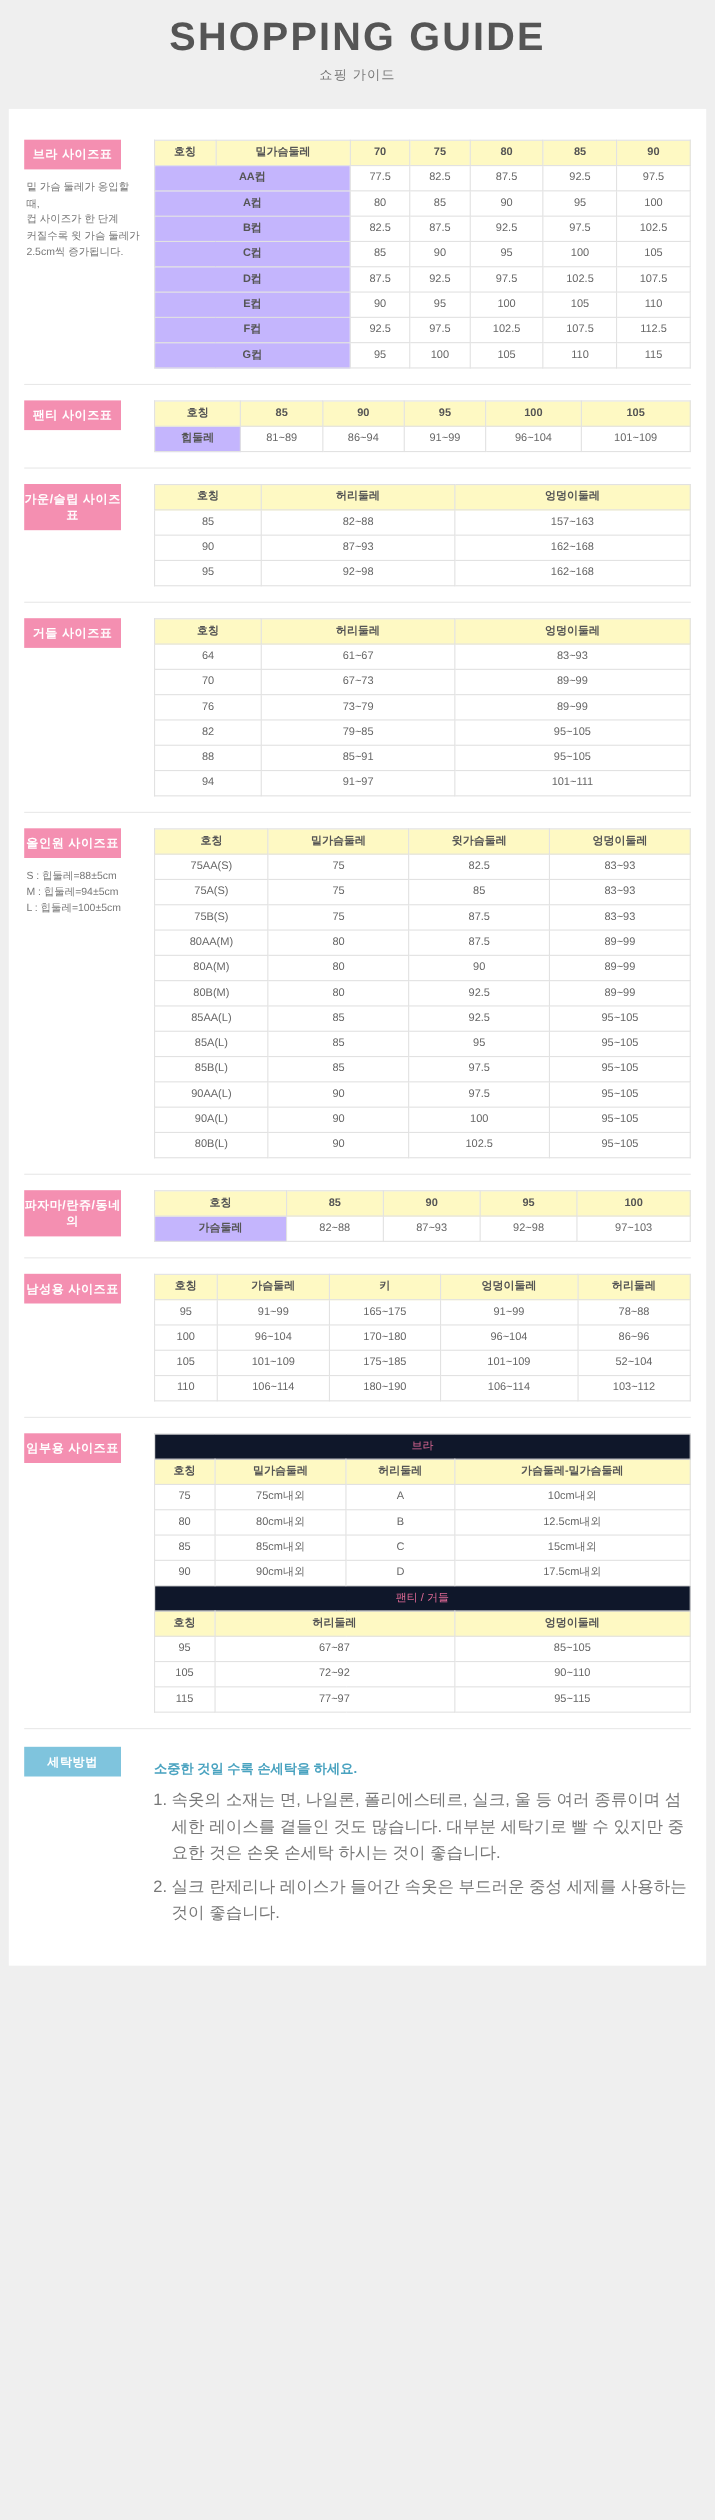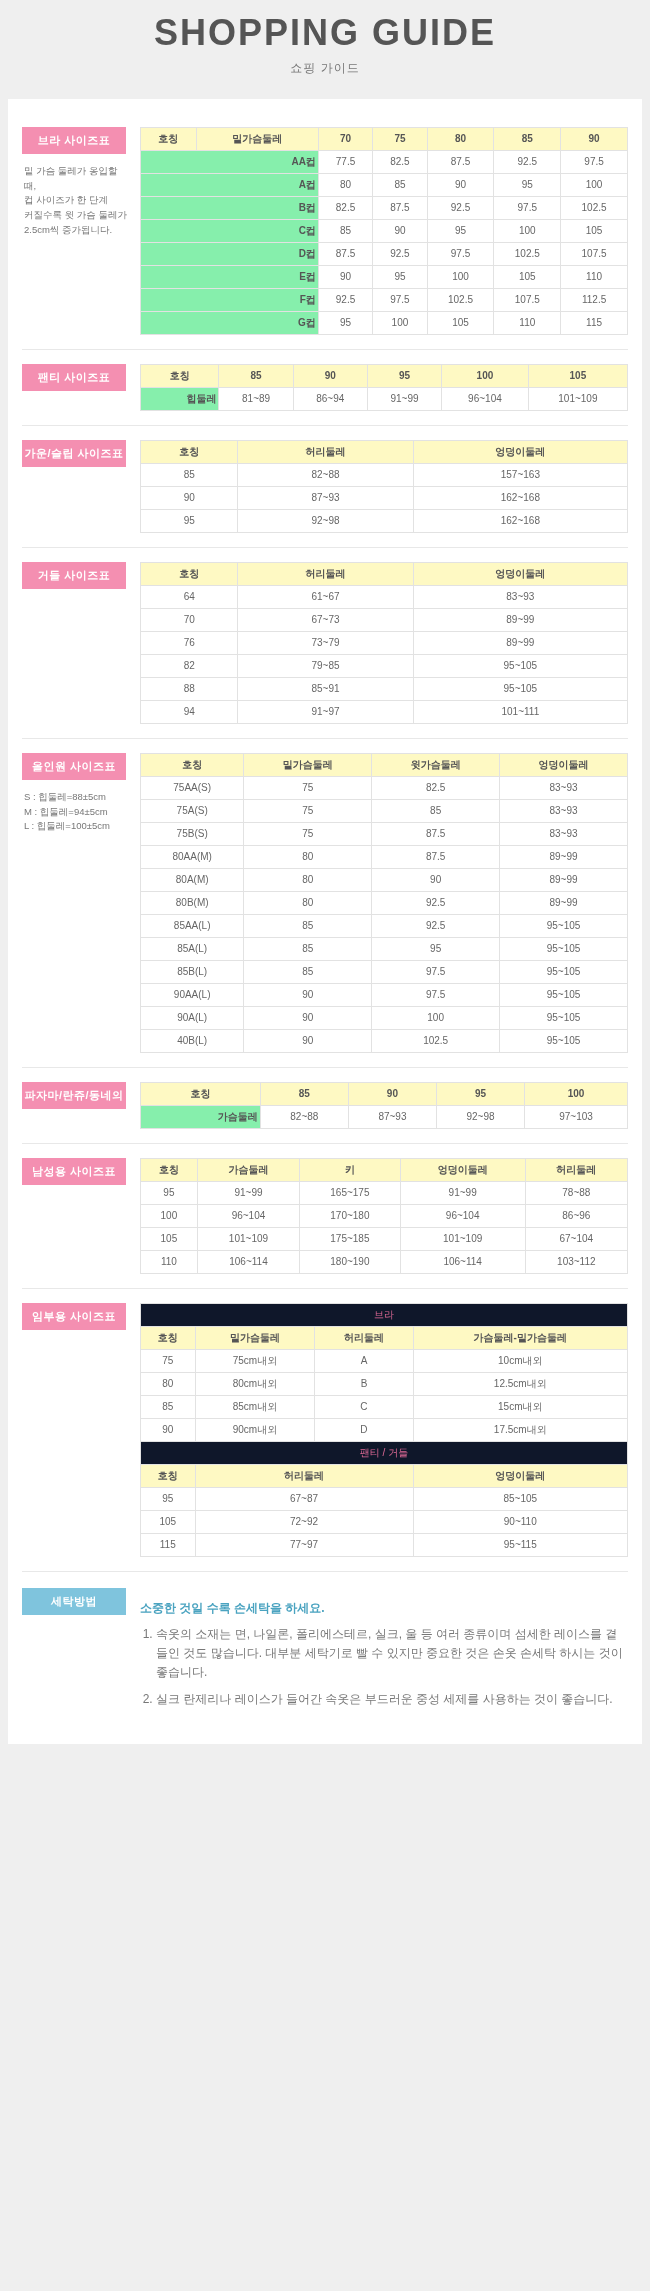--- a/index.html
+++ b/index.html
@@ -52,21 +52,21 @@
     flex: 0 0 118px;
     padding-right: 8px;
   }
   .tag {
     display: inline-block;
     color: #fff;
     font-size: 11px;
     font-weight: bold;
     text-align: center;
     padding: 6px 0;
-    width: 104px;
+    width: 88px;
     letter-spacing: 0.5px;
   }
   .tag.pink { background: #f48fb1; }
   .tag.blue { background: #7fc4dd; }
   .note {
     margin-top: 10px;
     font-size: 9.5px;
     line-height: 1.55;
     color: #777;
     padding-left: 2px;
@@ -87,22 +87,21 @@
   }
   table th {
     background: #fef9c3;
     color: #555;
     font-weight: bold;
     font-size: 10px;
   }
   table td.rowhead {
     font-weight: bold;
     color: #555;
-    background: #86efac;
-    text-align: right;
+    background: #c4b5fd;
   }
   .subhead th {
     background: #0f172a;
     color: #e06a96;
     font-weight: normal;
   }
   .tbl-bra td { padding: 5px 2px; }
   .divider {
     height: 1px;
     background: #e8e8e8;
@@ -117,21 +116,21 @@
   .wash .washbody { flex: 1 1 auto; padding-left: 0; }
   .wash h3 {
     margin: 12px 0 8px 0;
     font-size: 12px;
     color: #4aa3c0;
     font-weight: bold;
   }
   .wash ol {
     margin: 0;
     padding-left: 16px;
-    font-size: 12px;
+    font-size: 15px;
     color: #777;
     line-height: 1.6;
   }
   .wash ol li { margin-bottom: 7px; }
 </style>
 </head>
 <body>
 
 <div class="page">
 
@@ -432,21 +431,21 @@
               <td>97.5</td>
               <td>95~105</td>
             </tr>
             <tr>
               <td>90A(L)</td>
               <td>90</td>
               <td>100</td>
               <td>95~105</td>
             </tr>
             <tr>
-              <td>40B(L)</td>
+              <td>80B(L)</td>
               <td>90</td>
               <td>102.5</td>
               <td>95~105</td>
             </tr>
           </tbody>
         </table>
       </div>
     </div>
 
     <div class="divider"></div>
@@ -509,21 +508,21 @@
               <td>96~104</td>
               <td>170~180</td>
               <td>96~104</td>
               <td>86~96</td>
             </tr>
             <tr>
               <td>105</td>
               <td>101~109</td>
               <td>175~185</td>
               <td>101~109</td>
-              <td>67~104</td>
+              <td>52~104</td>
             </tr>
             <tr>
               <td>110</td>
               <td>106~114</td>
               <td>180~190</td>
               <td>106~114</td>
               <td>103~112</td>
             </tr>
           </tbody>
         </table>

